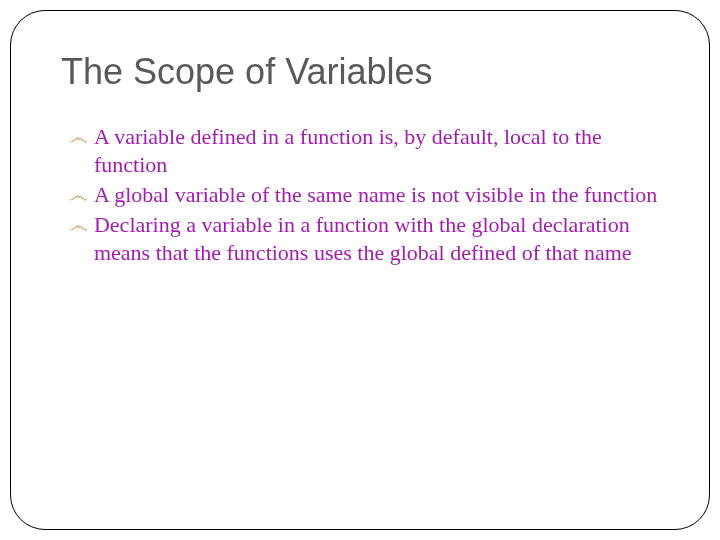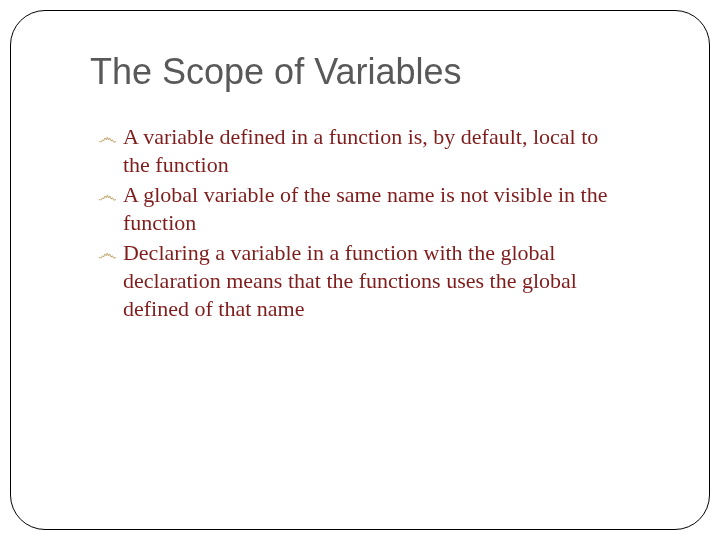--- a/index.html
+++ b/index.html
@@ -15,21 +15,21 @@
       font-family: Georgia, 'Times New Roman', serif;
     }
     .slide-frame {
       position: absolute;
       top: 10px;
       left: 10px;
       right: 10px;
       bottom: 10px;
       border: 1.5px solid #000000;
       border-radius: 35px;
-      padding: 40px 79px;
+      padding: 40px 50px;
     }
     .slide-title {
       font-family: Arial, Helvetica, sans-serif;
       font-size: 36px;
       font-weight: 400;
       color: #595959;
       margin-bottom: 30px;
     }
     .slide-body {
       padding-left: 8px;
@@ -43,21 +43,21 @@
       color: #c0a56e;
       font-size: 20px;
       line-height: 28px;
       margin-right: 6px;
       flex-shrink: 0;
       font-family: Georgia, serif;
     }
     .bullet-text {
       font-size: 22px;
       line-height: 28px;
-      color: #7f1d1d;
+      color: #a21caf;
       font-family: Georgia, 'Times New Roman', serif;
     }
   </style>
 </head>
 <body>
 
 <div class="slide-frame">
   <h1 class="slide-title">The Scope of Variables</h1>
   <div class="slide-body">
     <div class="bullet-item">

